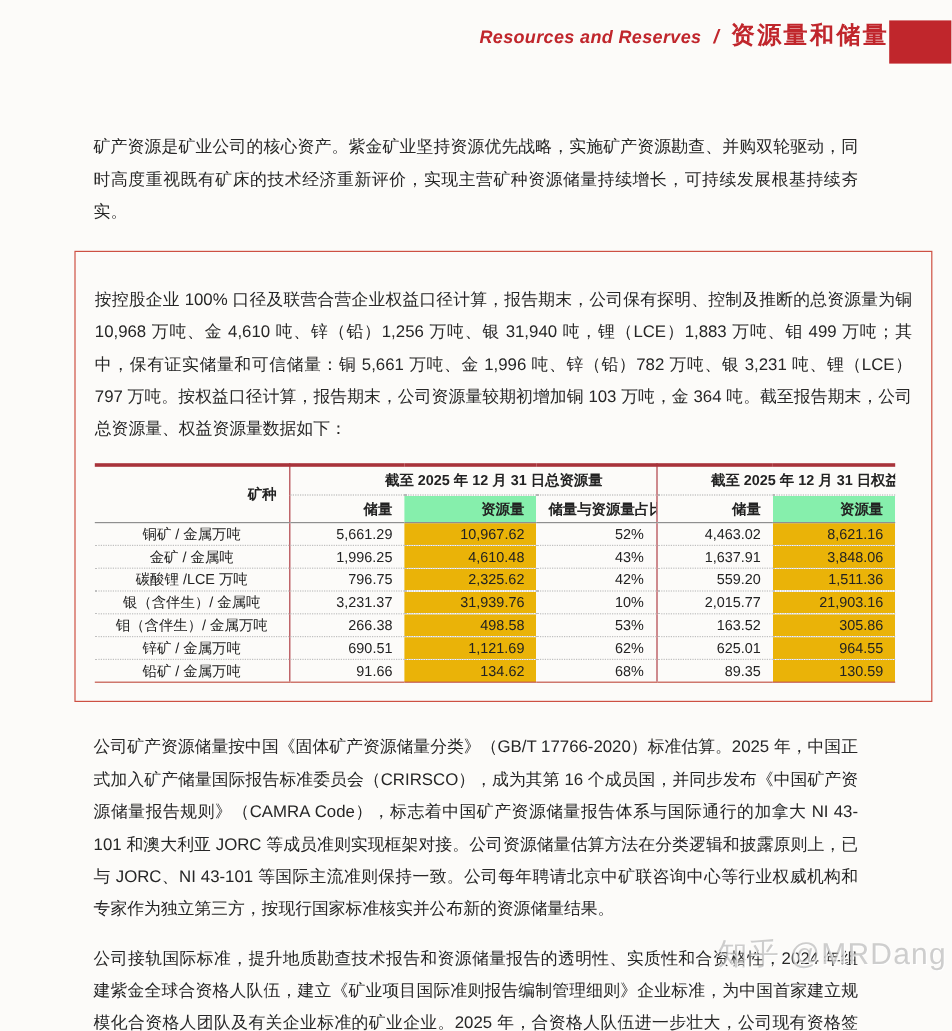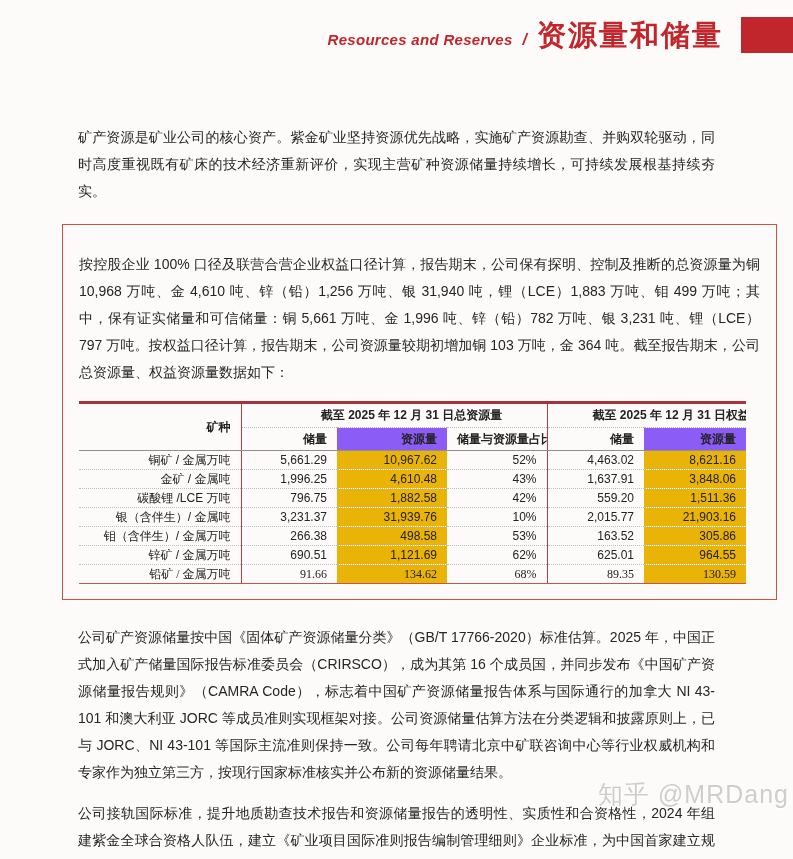--- a/index.html
+++ b/index.html
@@ -8,34 +8,34 @@
     background:#fcfbf9;
     font-family:"Liberation Sans","DejaVu Sans",sans-serif;
     color:#262626;
     position:relative;
     overflow:hidden;
   }
 
   
   .page-header { position:relative; height:62px; }
   .header-inner {
-    position:absolute; top:16px; right:70px;
+    position:absolute; top:16px; right:52px;
     display:flex; align-items:baseline; gap:10px; white-space:nowrap;
   }
   .title-en { color:#c0262c; font-style:italic; font-weight:bold; font-size:15px; letter-spacing:.3px; }
   .title-sep { color:#c0262c; font-style:italic; font-size:16px; font-weight:bold; }
-  .title-zh { color:#c0262c; font-size:29px; font-weight:900; letter-spacing:2px; }
+  .title-zh { color:#c0262c; font-size:20px; font-weight:900; letter-spacing:2px; }
   .red-block { position:absolute; top:17px; right:0; width:52px; height:36px; background:#c0262c; }
 
   
   .para {
     margin:0 78px; width:637px;
     font-size:14px; line-height:27px; text-align:justify;
   }
-  .para-intro { margin-top:62px; }
+  .para-intro { margin-top:47px; }
   .para-standards { margin-top:24px; }
   .para-qualified { margin-top:14px; }
 
   
   .highlight-box {
     margin:19px 16px 0 62px; width:681px;
     border:1px solid #cd5043;
     padding:12px 16px 15px 16px;
     background:transparent;
   }
@@ -47,26 +47,26 @@
     border-collapse:collapse; table-layout:fixed;
     font-size:12px; color:#222;
     border-top:3px solid #a8333b;
   }
   table.res th, table.res td { padding:0 10px; overflow:hidden; white-space:nowrap; }
   table.res th { font-weight:bold; }
   .res .g-head { text-align:center; height:23px; border-bottom:1px dotted #b8b8b8;padding-left:45px; }
   .res .s-head { text-align:right; height:22px; border-bottom:1px solid #8f8f8f; }
   .res .mineral-head { text-align:right; vertical-align:middle; border-bottom:1px solid #8f8f8f; }
   .res tbody td { height:18px; border-bottom:1px dotted #bfbfbf; }
-  .res tbody tr:last-child td { border-bottom:1.5px solid #c2564b;font-family:Liberation Serif, serif; }
+  .res tbody tr:last-child td { border-bottom:1.5px solid #c2564b; }
   .res td.num { text-align:right; }
-  .res td.name { text-align:right; }
+  .res td.name { text-align:center; }
   .vdiv { border-left:1px solid #b04048; }
   .pink { background:#eab308; }
-  .pink-h { background:#8b5cf6; }
+  .pink-h { background:#86efac; }
 
   
   .watermark {
     position:absolute; top:778px; right:4px;
     font-size:25px; letter-spacing:1px;
     color:rgba(165,165,165,0.55);
     text-shadow:1px 1px 0 rgba(255,255,255,0.9);
     pointer-events:none;
   }
 </style>
@@ -123,21 +123,21 @@
         <td class="name">金矿 / 金属吨</td>
         <td class="num vdiv">1,996.25</td>
         <td class="num pink">4,610.48</td>
         <td class="num">43%</td>
         <td class="num vdiv">1,637.91</td>
         <td class="num pink">3,848.06</td>
       </tr>
       <tr>
         <td class="name">碳酸锂 /LCE 万吨</td>
         <td class="num vdiv">796.75</td>
-        <td class="num pink">1,882.58</td>
+        <td class="num pink">2,325.62</td>
         <td class="num">42%</td>
         <td class="num vdiv">559.20</td>
         <td class="num pink">1,511.36</td>
       </tr>
       <tr>
         <td class="name">银（含伴生）/ 金属吨</td>
         <td class="num vdiv">3,231.37</td>
         <td class="num pink">31,939.76</td>
         <td class="num">10%</td>
         <td class="num vdiv">2,015.77</td>

